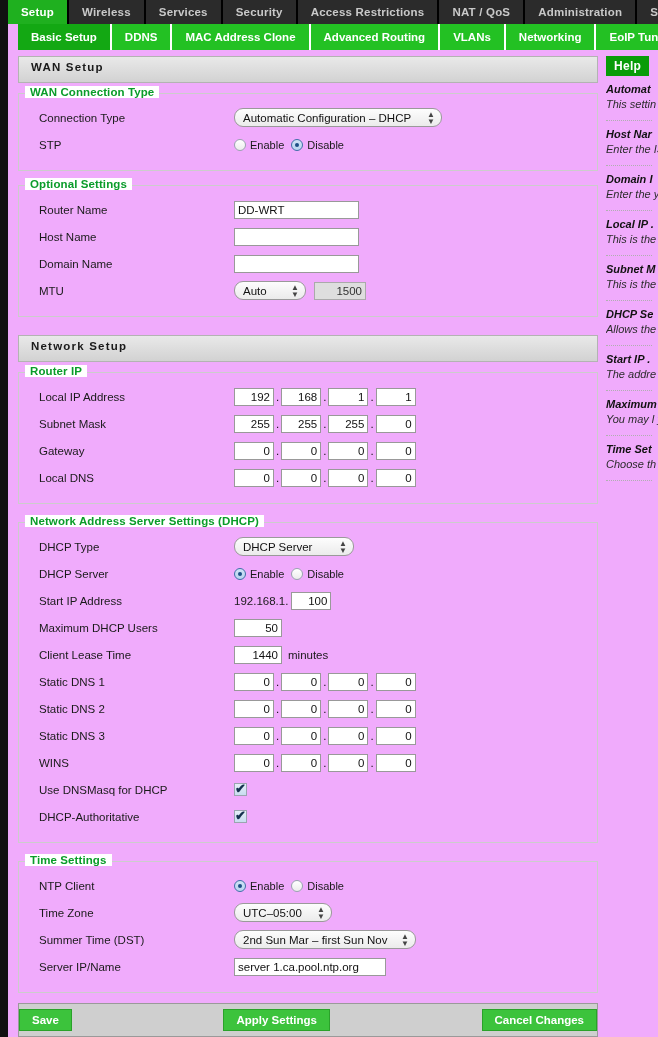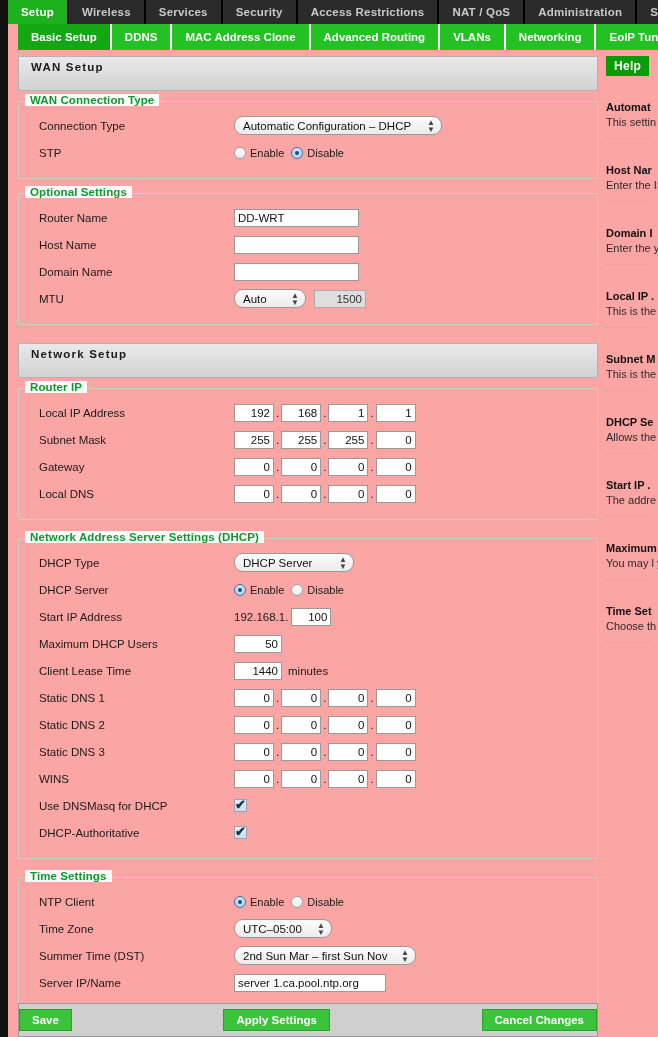--- a/index.html
+++ b/index.html
@@ -3,21 +3,21 @@
 <meta charset="utf-8">
 <style>
   * { box-sizing: border-box; }
   html, body {
     margin: 0; padding: 0;
     width: 658px; height: 1037px;
     background: #ffffff;
     font-family: "Liberation Sans", sans-serif;
     overflow: hidden;
   }
-  #page { position: relative; width: 658px; height: 1037px; background:#fca5a5; }
+  #page { position: relative; width: 658px; height: 1037px; background:#f0abfc; }
 
   
   .left-strip {
     position: absolute; left: 0; top: 0; width: 8px; height: 1037px;
     background: #111111;
   }
 
   
   .topnav {
     position: absolute; left: 8px; top: 0; width: 650px; height: 24px;
@@ -49,21 +49,21 @@
   .main {
     position: absolute; left: 18px; top: 56px; width: 580px;
   }
   .right-col {
     position: absolute; left: 606px; top: 56px; width: 52px;
     overflow: hidden;
   }
 
   
   .sec-bar {
-    height: 35px; line-height: 20px;
+    height: 27px; line-height: 20px;
     background: linear-gradient(#e9e9e9, #d2d2d2);
     border: 1px solid #b3b3b3;
     font-size: 11.5px; font-weight: bold; color: #1a1a1a;
     padding-left: 12px; letter-spacing: 1.2px;
     margin-bottom: 10px;
   }
 
   
   .fs { position: relative; margin: 0 0 14px 0; padding: 10px 0 12px 0;
         border: 1px solid #cccccc; }
@@ -132,21 +132,21 @@
   }
 
   .unit { font-size: 11.5px; color:#1a1a1a; margin-left: 6px; }
   .prefix { font-size: 11.5px; color:#1a1a1a; margin-right: 3px; }
 
   
   .help-title {
     background: #089c08; color: #fff; font-size: 12px; font-weight: bold;
     padding: 3px 8px; display: inline-block; letter-spacing: .3px;
   }
-  .help-entry { margin-top: 25px; }
+  .help-entry { margin-top: 7px; font-style: italic; }
   .help-entry h4 {
     margin: 0 0 2px 0; font-size: 11px; color: #111; font-weight: bold;
     white-space: nowrap;
   }
   .help-entry p {
     margin: 0; font-size: 11px; color: #2b2b2b; line-height: 14px;
     white-space: nowrap;
   }
   .help-sep {
     border-top: 1px dotted #b0b0b0; margin-top: 9px; width: 46px;

